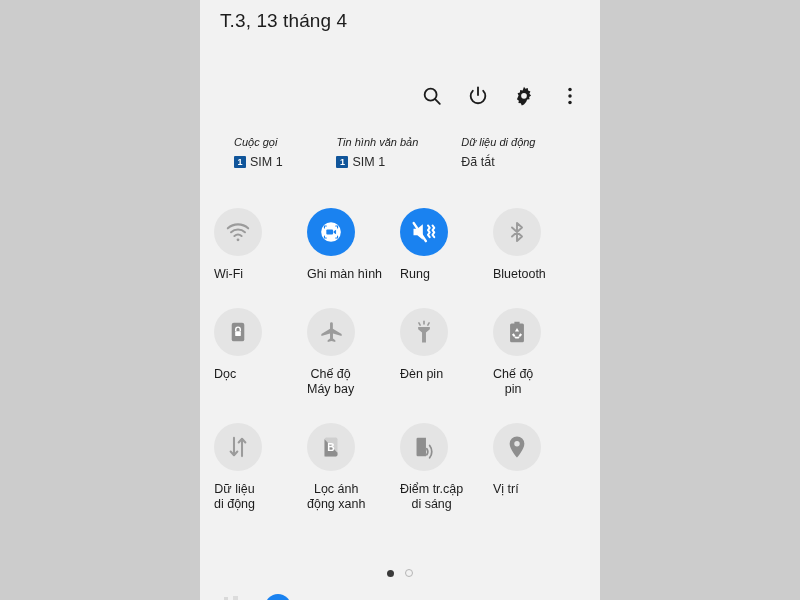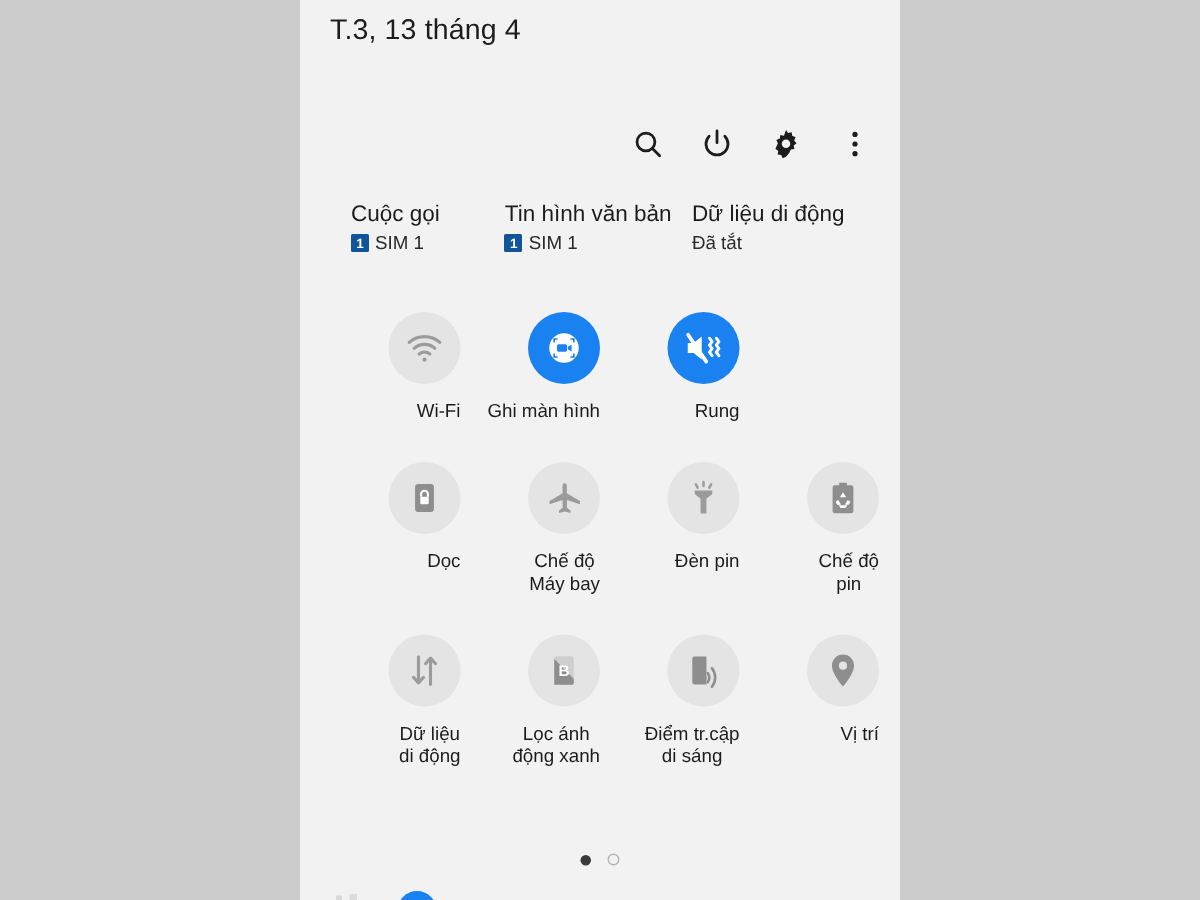--- a/index.html
+++ b/index.html
@@ -43,24 +43,25 @@
   .hicon svg { display: block; }
 
   .status-row {
     position: absolute;
     left: 34px; right: 14px; top: 134px;
     display: flex;
   }
   .status-col { width: 115px; }
   .status-col.wide { width: 140px; }
   .status-title {
-    font-size: 15px;
+    font-size: 11px;
     color: #1c1c1c;
     line-height: 17px;
     white-space: nowrap;
+    font-style: italic;
   }
   .status-sub {
     margin-top: 4px;
     font-size: 12.5px;
     color: #2a2a2a;
     display: flex;
     align-items: center;
     gap: 4px;
     white-space: nowrap;
   }
@@ -81,21 +82,21 @@
     left: 14px; right: 14px; top: 208px;
   }
   .tile-row {
     display: flex;
     margin-bottom: 26px;
   }
   .tile {
     width: 93px;
     display: flex;
     flex-direction: column;
-    align-items: flex-end;
+    align-items: flex-start;
     cursor: pointer;
   }
   .tile-circle {
     width: 48px; height: 48px;
     border-radius: 50%;
     background: #e4e4e4;
     display: flex;
     align-items: center;
     justify-content: center;
   }
@@ -240,20 +241,28 @@
               <path d="M3 9.2h3.3L11 5.4v13.2L6.3 14.8H3z" fill="#ffffff"></path>
               <line x1="3.2" y1="4.4" x2="13.6" y2="19.8" stroke="#ffffff" stroke-width="2.1" stroke-linecap="round"></line>
               <g stroke="#ffffff" stroke-width="1.7" fill="none" stroke-linecap="round" stroke-linejoin="round">
                 <path d="M15.4 6.4l1.5 2-1.5 2 1.5 2-1.5 2 1.5 2"></path>
                 <path d="M19.3 6.4l1.5 2-1.5 2 1.5 2-1.5 2 1.5 2"></path>
               </g>
             </svg>
           </div>
           <div class="tile-label">Rung</div>
         </div>
+        <div class="tile">
+          <div class="tile-circle">
+            <svg width="24" height="24" viewBox="0 0 24 24" fill="none" stroke="#9b9b9b" stroke-width="1.9" stroke-linejoin="round" stroke-linecap="round">
+              <path d="M7 7.5l10 9-5 4.5V3l5 4.5-10 9"></path>
+            </svg>
+          </div>
+          <div class="tile-label">Bluetooth</div>
+        </div>
       </div>
 
       <div class="tile-row">
         <div class="tile">
           <div class="tile-circle">
             <svg width="26" height="26" viewBox="0 0 24 24">
               <rect x="6.2" y="3.4" width="11.6" height="17.2" rx="2" fill="#8e8e8e"></rect>
               <rect x="9.4" y="11.2" width="5.2" height="4.6" rx="0.8" fill="#ffffff"></rect>
               <path d="M9.9 11.2v-1.6a2.1 2.1 0 0 1 4.2 0v1.6" fill="none" stroke="#ffffff" stroke-width="1.3"></path>
             </svg>

